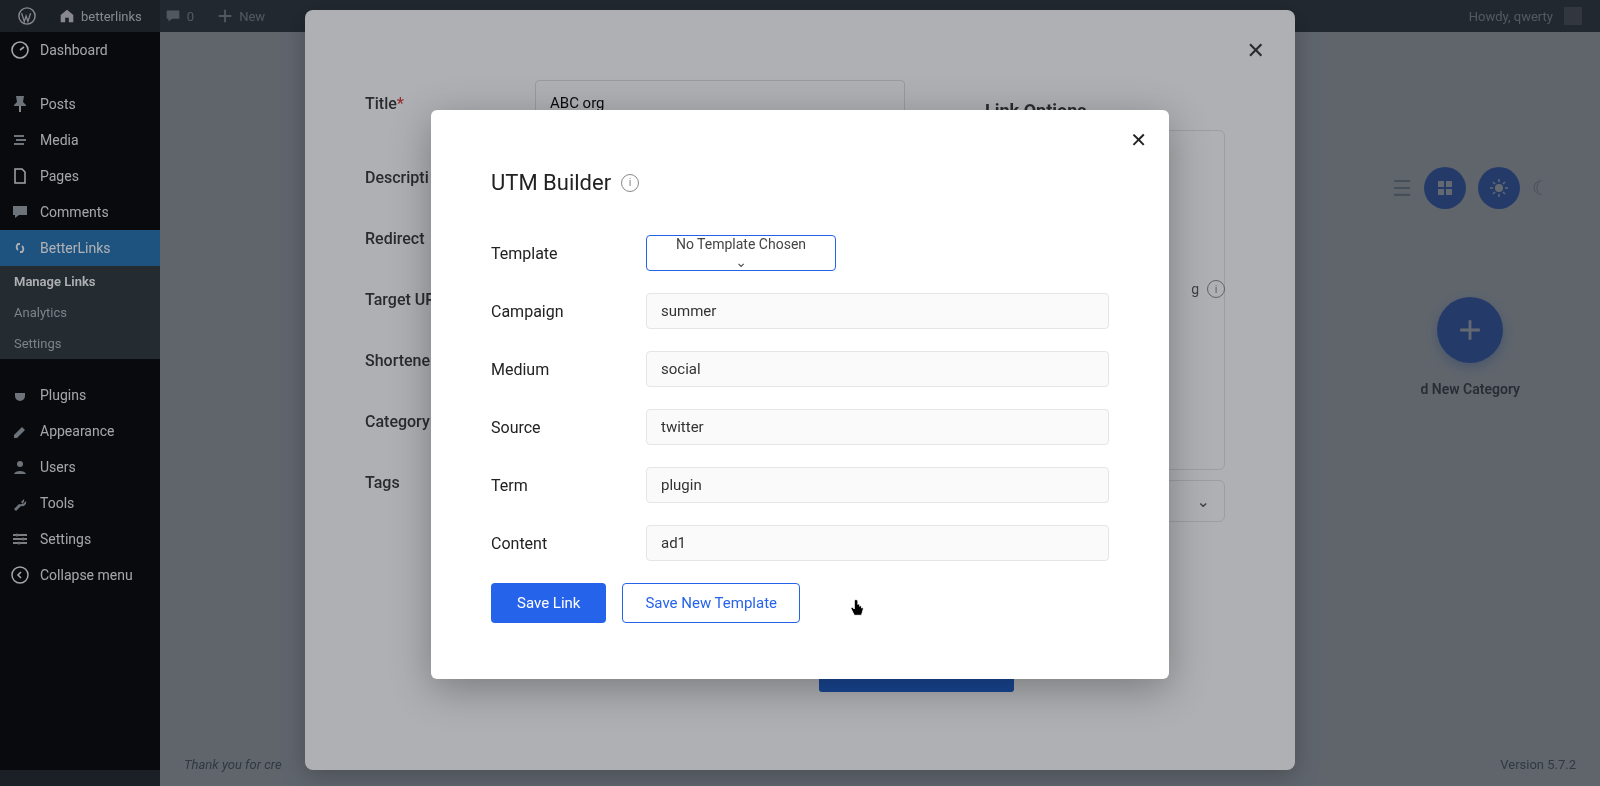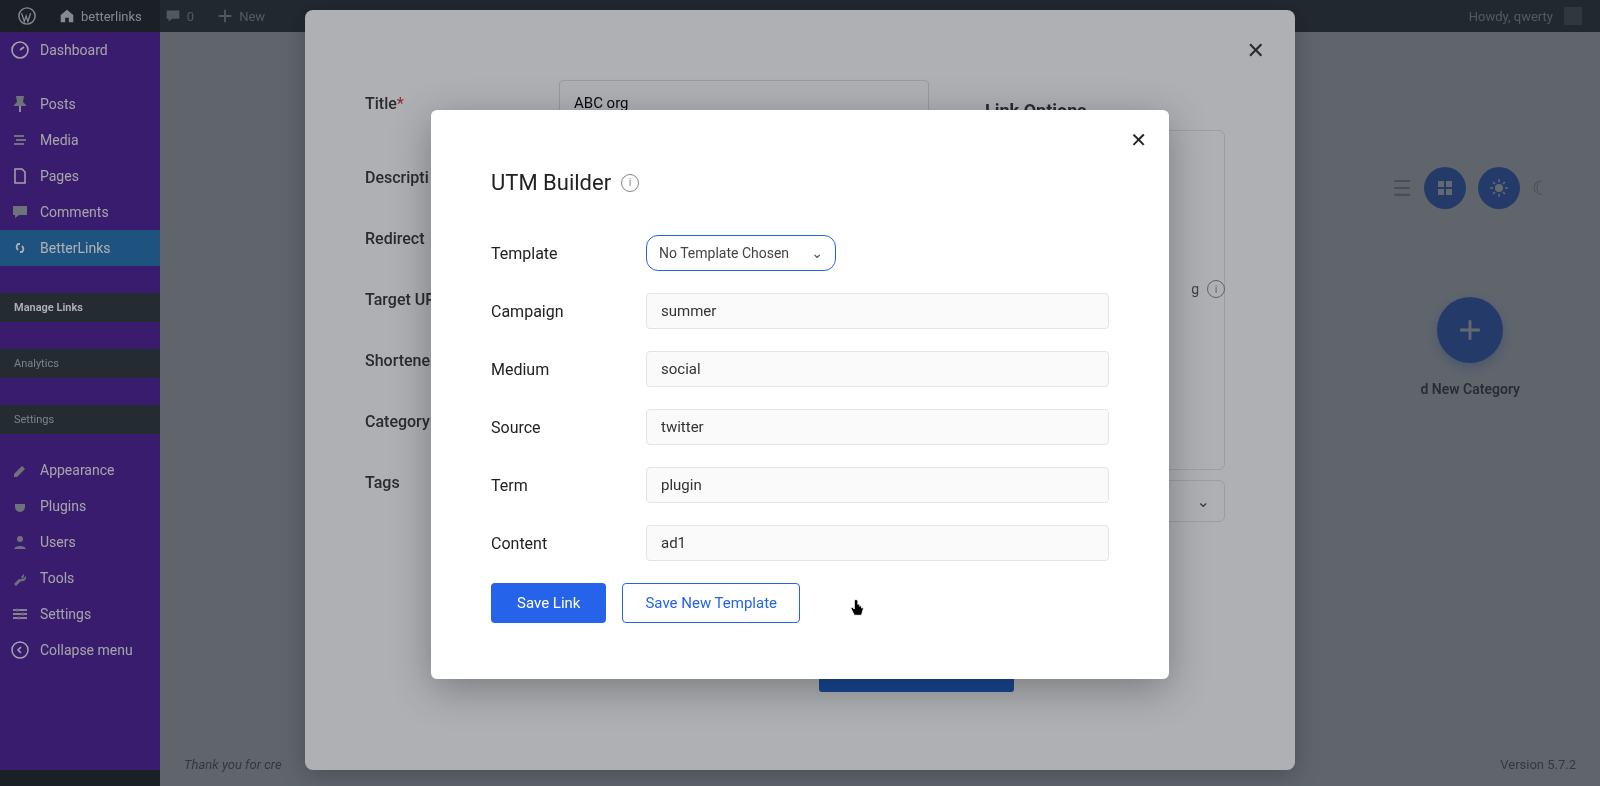--- a/index.html
+++ b/index.html
@@ -7,40 +7,40 @@
 
   
   .admin-bar { height: 32px; background: #1d2327; color: #c3c4c7; display: flex; align-items: center; justify-content: space-between; font-size: 13px; padding: 0 10px; }
   .admin-bar-left { display: flex; align-items: center; gap: 6px; }
   .admin-bar-item { display: flex; align-items: center; gap: 5px; padding: 0 8px; color: #c3c4c7; }
   .admin-bar-right { display: flex; align-items: flex-start; gap: 6px; }
   .wp-logo, .home-icon, .speech-icon, .plus-icon { width: 18px; height: 18px; fill: #c3c4c7; }
   .avatar-square { width: 18px; height: 18px; background: #555; margin-left: 6px; }
 
   
-  .sidebar { position: absolute; top: 32px; left: 0; width: 160px; bottom: 16px; background: #4c1d95; color: #c3c4c7; font-size: 14px; }
+  .sidebar { position: absolute; top: 32px; left: 0; width: 160px; bottom: 16px; background: #000000; color: #c3c4c7; font-size: 14px; }
   .sidebar-item { display: flex; align-items: center; gap: 10px; padding: 8px 10px; cursor: pointer; color:#eee; }
   .sidebar-item.current { background: #2271b1; color: #fff; position: relative; }
   .sidebar-item.current::after { content:""; position:absolute; right:-8px; top:50%; transform:translateY(-50%); border:8px solid transparent; border-right-color:#f0f0f1; }
-  .sidebar-sub { padding: 8px 10px 8px 14px; background: #2c3338; font-size: 11px; color:#b4b9be; cursor:pointer;margin-top:27px; }
+  .sidebar-sub { padding: 8px 10px 8px 14px; background: #2c3338; font-size: 13px; color:#b4b9be; cursor:pointer; }
   .sidebar-sub.active { color:#fff; font-weight:600; }
   .sidebar .spacer { height: 18px; }
   .dash-icon { width: 20px; height: 20px; fill: #9ca1a8; flex-shrink:0; }
   .sidebar-item.current .dash-icon { fill:#fff; }
 
   
   .content { position: absolute; top: 32px; left: 160px; right: 0; bottom: 0; background: #f0f0f1; }
 
   
   .overlay { position: absolute; top:0; left:160px; right:0; bottom:0; background: rgba(50,58,69,0.55); }
 
   
   .link-modal { position:absolute; top:10px; left:50%; transform:translateX(-50%); width:990px; min-height:760px; background:#fff; border-radius:8px; box-shadow:0 5px 25px rgba(0,0,0,0.25); padding:70px 60px 30px 60px; }
   .link-modal .close-x { position:absolute; top:28px; right:30px; font-size:22px; color:#333; cursor:pointer; }
-  .form-row { display:flex; align-items:center; margin-bottom:42px;gap:24px; }
+  .form-row { display:flex; align-items:center; margin-bottom:42px; }
   .form-row .lbl { width:170px; font-size:16px; color:#333; font-weight:500; }
   .req { color:#d63638; }
   .form-row input.big { flex:1; max-width:370px; height:46px; border:1px solid #ddd; border-radius:4px; padding:0 14px; font-size:15px; }
   .link-options-title { font-size:18px; font-weight:700; color:#333; position:absolute; top:90px; left:680px; }
   .options-card { position:absolute; top:120px; left:680px; width:240px; height:340px; border:1px solid #e3e4e5; border-radius:6px; }
   .opt-row { position:absolute; left:680px; width:240px; height:42px; display:flex; align-items:center; justify-content:flex-end; gap:8px; color:#555; font-size:14px; }
   .info-circle { width:18px; height:18px; border:1.5px solid #888; border-radius:50%; display:inline-flex; align-items:center; justify-content:center; font-size:11px; color:#888; }
   .dd-card { position:absolute; left:680px; width:240px; height:42px; border:1px solid #e3e4e5; border-radius:6px; display:flex; align-items:center; justify-content:flex-end; padding:0 14px; }
 
   .primary-btn-blue { background:#1a5cce; color:#fff; border:none; height:42px; width:195px; border-radius:3px; font-size:15px; cursor:pointer; position:absolute; left:514px; top:640px;}
@@ -64,21 +64,21 @@
   .bl-logo { width:30px; height:30px; border-radius:50%; background: conic-gradient(#3c56d1 0 50%, #d14e3c 0 100%);} 
   .bl-text { font-size:20px; font-weight:600; color:#333; }
 
   .abc-chip { position:absolute; top:300px; left:200px; padding:6px 14px; font-size:14px; color:#444; }
   .abc-grip { color:#bbb; margin-right:4px; }
   .utm-modal { position:absolute; top:110px; left:50%; transform:translateX(-50%); width:738px; background:#fff; border-radius:6px; padding:60px 60px 56px 60px; box-shadow:0 10px 40px rgba(0,0,0,0.3); }
   .utm-modal .close-x2 { position:absolute; top:18px; right:22px; font-size:20px; color:#222; cursor:pointer; }
   .utm-title { font-size:22px; font-weight:400; color:#222; display:flex; align-items:center; gap:10px; margin-bottom:40px; }
   .utm-row { display:flex; align-items:center; margin-bottom:22px; }
   .utm-row .ulbl { width:155px; font-size:16px; color:#222; }
-  .utm-select { width:190px; height:36px; border:1.5px solid #2563eb; border-radius:12px; background:#fff; display:flex; align-items:center; justify-content:space-between; padding:0 12px; font-size:14px; color:#444; cursor:pointer; }
+  .utm-select { width:190px; height:36px; border:1.5px solid #2563eb; border-radius:4px; background:#fff; display:flex; align-items:center; justify-content:space-between; padding:0 12px; font-size:14px; color:#444; cursor:pointer;flex-direction:column; }
   .utm-input { flex:1; height:36px; background:#fafafa; border:1px solid #e5e5e5; border-radius:4px; padding:0 14px; font-size:15px; color:#333; }
   .utm-actions { display:flex; gap:16px; margin-top:14px; }
   .btn-primary { background:#2563eb; color:#fff; border:none; height:40px; padding:0 26px; border-radius:4px; font-size:15px; cursor:pointer; }
   .btn-outline { background:#fff; color:#2563eb; border:1.5px solid #2563eb; height:40px; padding:0 22px; border-radius:4px; font-size:15px; cursor:pointer; }
 
   .cursor-hand { position:absolute; top:598px; left:50%; transform:translateX(48px); width:18px; height:22px; }
   .cursor-hand svg { width:18px; height:22px; fill:#000; stroke:#fff; stroke-width:1; }
 
   
   .dim-all { position:absolute; inset:0; background:rgba(23,29,37,0.35); pointer-events:none; }
@@ -160,29 +160,29 @@
         <path d="M8 12a4 4 0 010-6h2M12 8a4 4 0 010 6h-2" fill="none" stroke="#fff" stroke-width="1.8"></path>
       </svg>
       <span>BetterLinks</span>
     </div>
   <div class="sidebar-sub active"><span>Manage Links</span></div>
   <div class="sidebar-sub"><span>Analytics</span></div>
   <div class="sidebar-sub"><span>Settings</span></div>
   <div class="spacer"></div>
   <div class="sidebar-item">
       <svg class="dash-icon" viewBox="0 0 20 20">
+        <path d="M7 3v5M13 3v5M5 8h10v3a5 5 0 01-10 0z"></path>
+      </svg>
+      <span>Plugins</span>
+    </div>
+  <div class="sidebar-item">
+      <svg class="dash-icon" viewBox="0 0 20 20">
         <path d="M4 14l8-8 3 3-8 8H4z"></path>
       </svg>
       <span>Appearance</span>
-    </div>
-  <div class="sidebar-item">
-      <svg class="dash-icon" viewBox="0 0 20 20">
-        <path d="M7 3v5M13 3v5M5 8h10v3a5 5 0 01-10 0z"></path>
-      </svg>
-      <span>Plugins</span>
     </div>
   <div class="sidebar-item">
       <svg class="dash-icon" viewBox="0 0 20 20">
         <circle cx="10" cy="7" r="3"></circle>
         <path d="M4 17c1-4 11-4 12 0z"></path>
       </svg>
       <span>Users</span>
     </div>
   <div class="sidebar-item">
       <svg class="dash-icon" viewBox="0 0 20 20">

